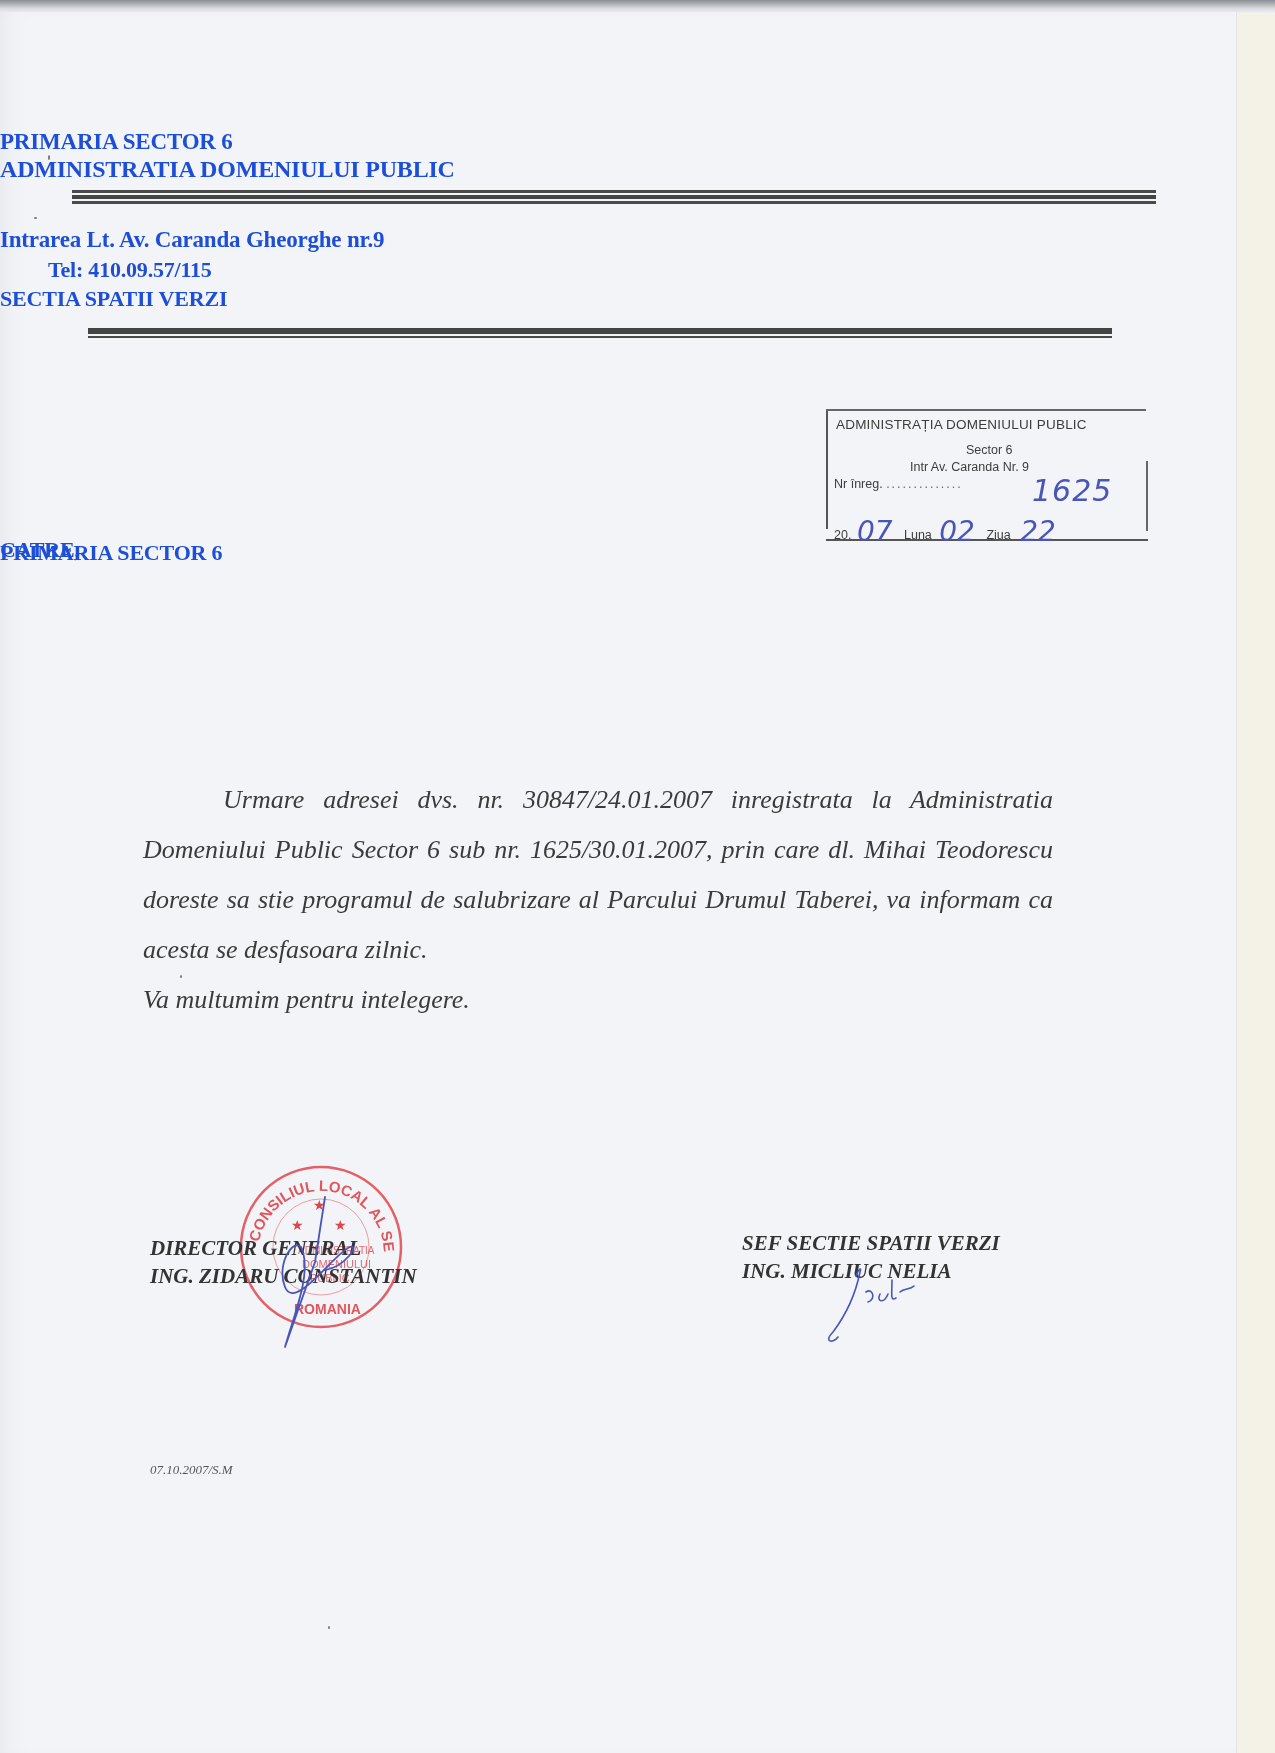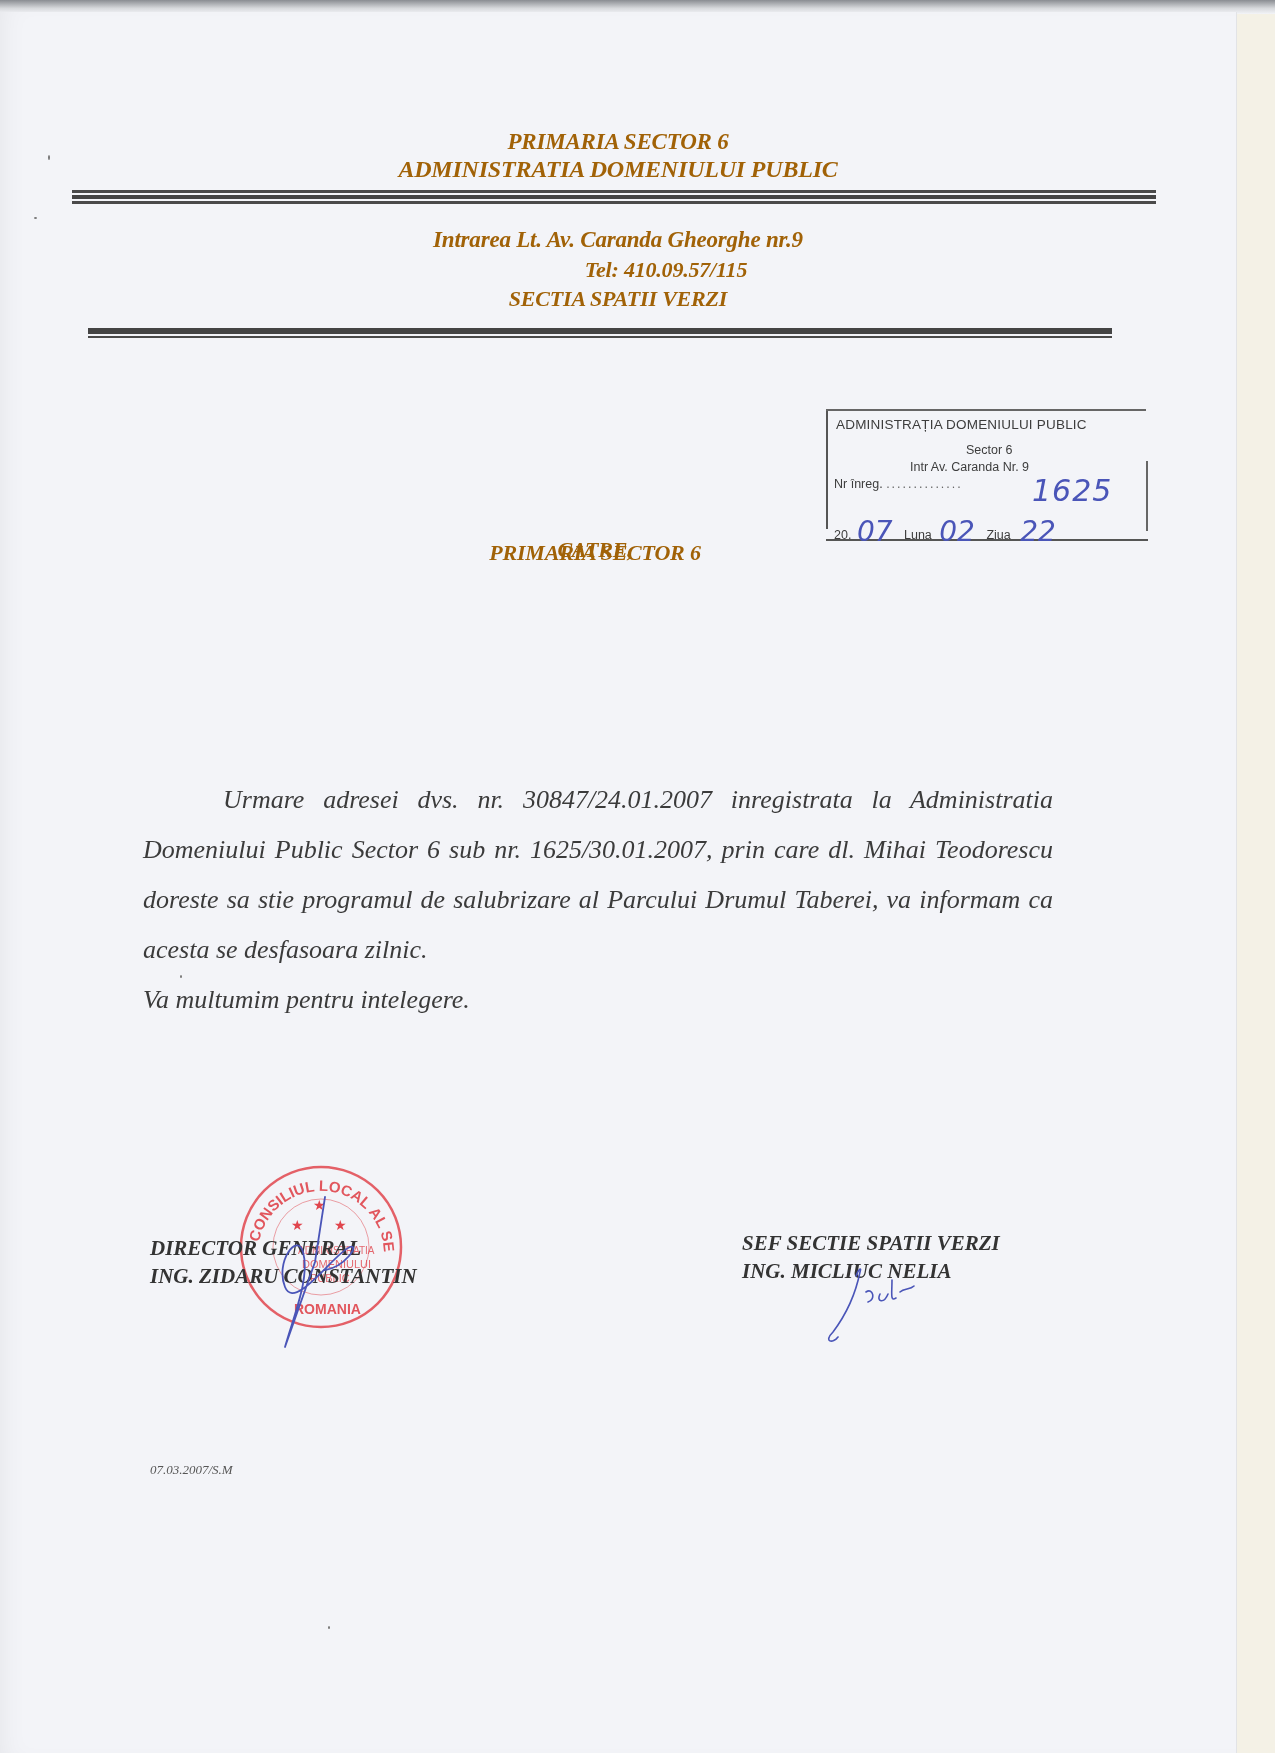--- a/index.html
+++ b/index.html
@@ -13,22 +13,22 @@
     background: linear-gradient(#8a8d92, #d8dadd 60%, #f3f4f8);
   }
   .paper {
     position: absolute; left: 0; top: 12px; width: 1236px; height: 1741px;
     background: #f3f4f8;
     border-right: 1px solid #e2e3e6;
     box-shadow: inset 18px 0 30px -20px rgba(0,0,0,0.08);
   }
   .abs { position: absolute; }
   .hdr {
-    font-style: italic; font-weight: bold; color: #a16207;
-    text-align: center; font-size: 23px; line-height: 29px;
+    font-weight: bold; color: #1d4ed8;
+    text-align: left; font-size: 23px; line-height: 29px;
     letter-spacing: -0.2px;
   }
   .rule { position: absolute; }
   .rule .thin { height: 3px; background: #4a4a4a; }
   .rule .gap { height: 2px; }
   .rule .thick { height: 6px; background: #444; }
 
   .stamp {
     left: 826px; top: 393px; width: 324px; height: 146px;
     font-family: "Liberation Sans", "DejaVu Sans", sans-serif;
@@ -153,19 +153,19 @@
     <path d="M 70 5 L 60 70 L 30 155 M 30 155 C 40 120, 55 85, 48 60 C 42 40, 20 70, 30 95 C 40 120, 80 60, 95 55 C 105 52, 90 75, 70 78" fill="none" stroke="#4a55b8" stroke-width="1.8" stroke-linecap="round"></path>
   </svg>
 
   <div class="abs sig" style="left:742px; top:1219px;">SEF SECTIE SPATII VERZI</div>
   <div class="abs sig" style="left:742px; top:1247px;">ING. MICLIUC NELIA</div>
 
   <svg class="abs" style="left:818px; top:1250px;" width="130" height="90" viewBox="0 0 130 90">
     <path d="M 20 75 C 15 82, 5 80, 15 70 C 30 50, 38 30, 42 10 C 44 4, 40 8, 38 14 M 48 30 C 55 25, 58 38, 50 40 M 62 32 C 58 40, 66 42, 70 32 M 74 18 C 74 32, 72 40, 78 36 M 82 30 C 86 26, 92 28, 96 24" fill="none" stroke="#4a55b8" stroke-width="1.6" stroke-linecap="round"></path>
   </svg>
 
-  <div class="abs ref">07.03.2007/S.M</div>
+  <div class="abs ref">07.10.2007/S.M</div>
 
   <div class="speck" style="left:48px; top:143px; width:2px; height:5px;"></div>
   <div class="speck" style="left:34px; top:205px; width:3px; height:2px;"></div>
   <div class="speck" style="left:180px; top:963px; width:2px; height:3px;"></div>
   <div class="speck" style="left:328px; top:1614px; width:2px; height:3px;"></div>
 </div>
 
 </body></html>

